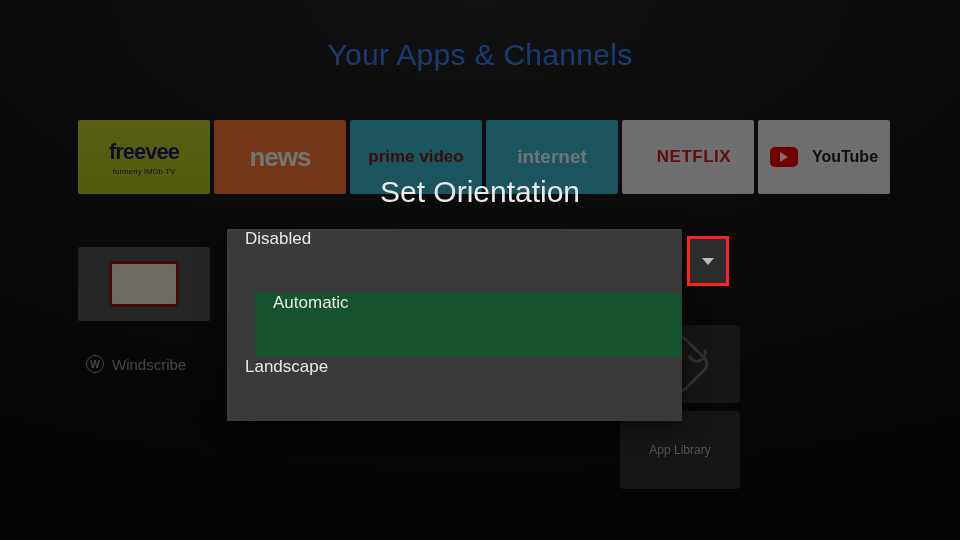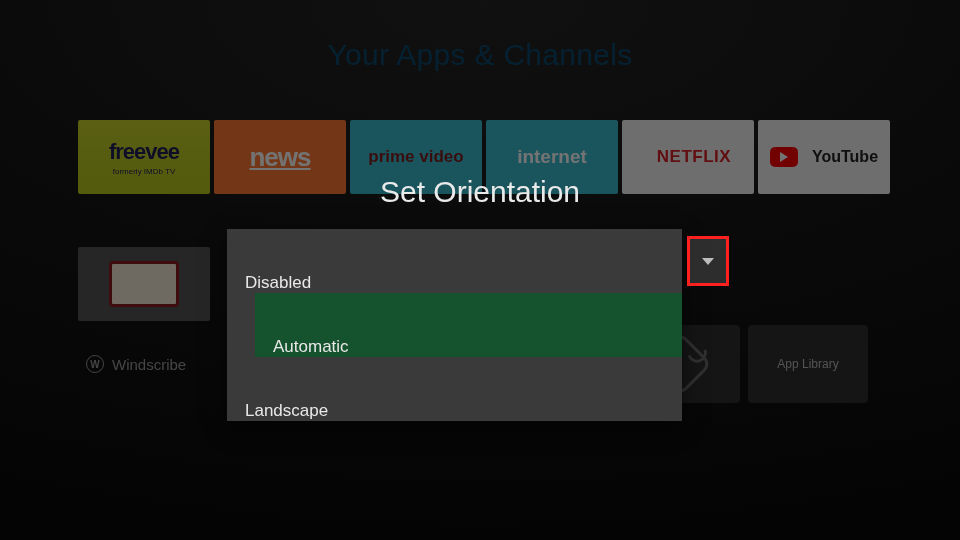--- a/index.html
+++ b/index.html
@@ -15,40 +15,40 @@
   .bg-layer {
     position: absolute; inset: 0;
     filter: blur(0px); 
   }
   .page-title {
     position: absolute;
     top: 38px; left: 0; right: 0;
     text-align: center;
     font-size: 30px;
     font-weight: 300;
-    color: #0c4a6e;
+    color: #3b82f6;
     letter-spacing: 0.3px;
   }
   .app-row {
     position: absolute;
     left: 78px; top: 120px;
     display: flex; gap: 4px;
   }
   .app-tile {
     width: 132px; height: 74px;
     border-radius: 2px;
     display: flex; flex-direction: column;
     align-items: center; justify-content: center;
     font-weight: 700;
     color: #fff;
   }
   .tile-freevee { background: linear-gradient(#c6d22b,#b9c91c); }
   .tile-freevee .brand { color:#231f5a; font-size:22px; letter-spacing:-1px; font-weight:800;}
   .tile-freevee .sub { color:#231f5a; font-size:8px; font-weight:500; margin-top:2px;text-align:center;}
-  .tile-news { background:#ff7a33;text-decoration:underline; }
+  .tile-news { background:#ff7a33; }
   .tile-news .brand{ font-size:26px; font-weight:700; letter-spacing:-1px;}
   .tile-prime { background:#3bbcd0; }
   .tile-prime .brand{ font-size:17px; font-weight:600; color:#7f1d1d;}
   .tile-internet { background:#3bbcd0; }
   .tile-internet .brand{ font-size:19px; font-weight:600; color:#fff;}
   .tile-netflix { background:#f4f4f4;padding-left:12px; }
   .tile-netflix .brand{ color:#d81f26; font-size:17px; font-weight:800; letter-spacing:0.5px;}
   .tile-youtube { background:#f4f4f4; display:flex; flex-direction:row; gap:14px;}
   .tile-youtube .yt-badge{ width:28px; height:20px; background:#ff0000; border-radius:5px; position:relative;}
   .tile-youtube .yt-badge::after{ content:""; position:absolute; left:10px; top:5px; border-left:8px solid #fff; border-top:5px solid transparent; border-bottom:5px solid transparent;}
@@ -72,21 +72,21 @@
     color:#9a9a9a; font-size:15px;
   }
   .ws-icon{
     width:18px; height:18px; border:1.5px solid #9a9a9a; border-radius:50%;
     display:flex; align-items:center; justify-content:center;
     font-size:10px; font-weight:700;
   }
 
   .right-tiles{
     position:absolute; left:620px; top:325px;
-    display:flex; gap:8px;
+    display:flex; gap:8px;flex-direction:column;
   }
   .settings-tile{
     width:120px; height:78px; background:#2f2f2f; border-radius:4px;
     display:flex; align-items:center; justify-content:center;
   }
   .applib-tile{
     width:120px; height:78px; background:#2f2f2f; border-radius:4px;
     display:flex; align-items:center; justify-content:center;
     color:#b8b8b8; font-size:12px;
   }
@@ -106,21 +106,21 @@
   }
   .dropdown{
     position:absolute;
     left:227px; top:229px;
     width:455px;
     background:#3a3a3a;
     box-shadow: 0 6px 20px rgba(0,0,0,0.5);
   }
   .option{
     height:64px;
-    display:flex; align-items:flex-end;
+    display:flex; align-items:flex-start;
     padding:0 18px;
     font-size:17px;
     color:#e8e8e8;
     cursor:pointer;
   }
   .option.focused{
     background:#14532d;
     margin-left:28px;
   }
   .option + .option { border-top: 0px solid transparent; }

